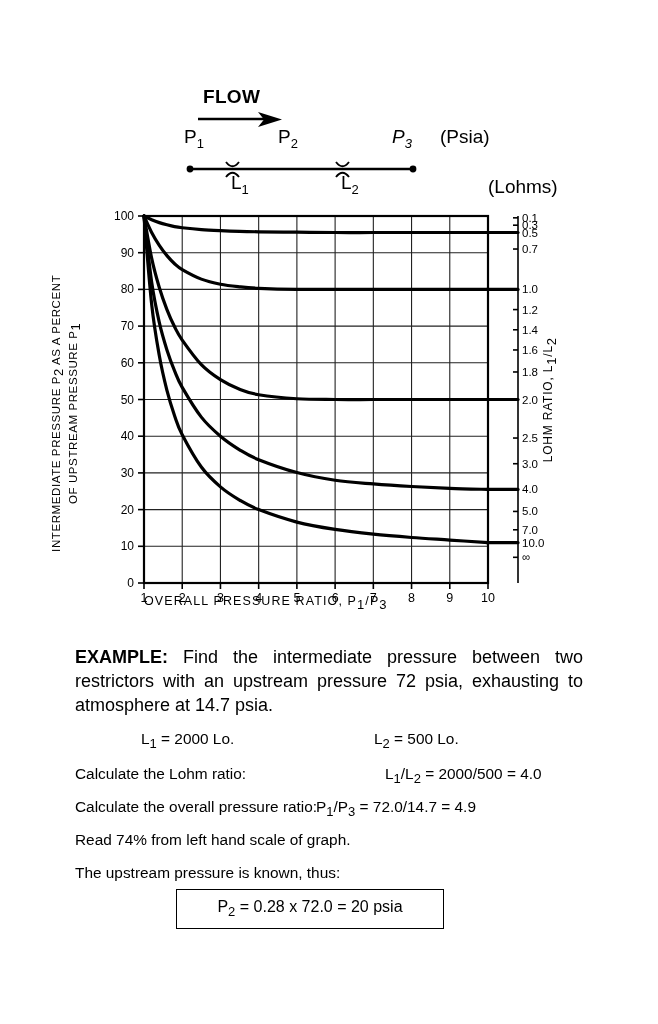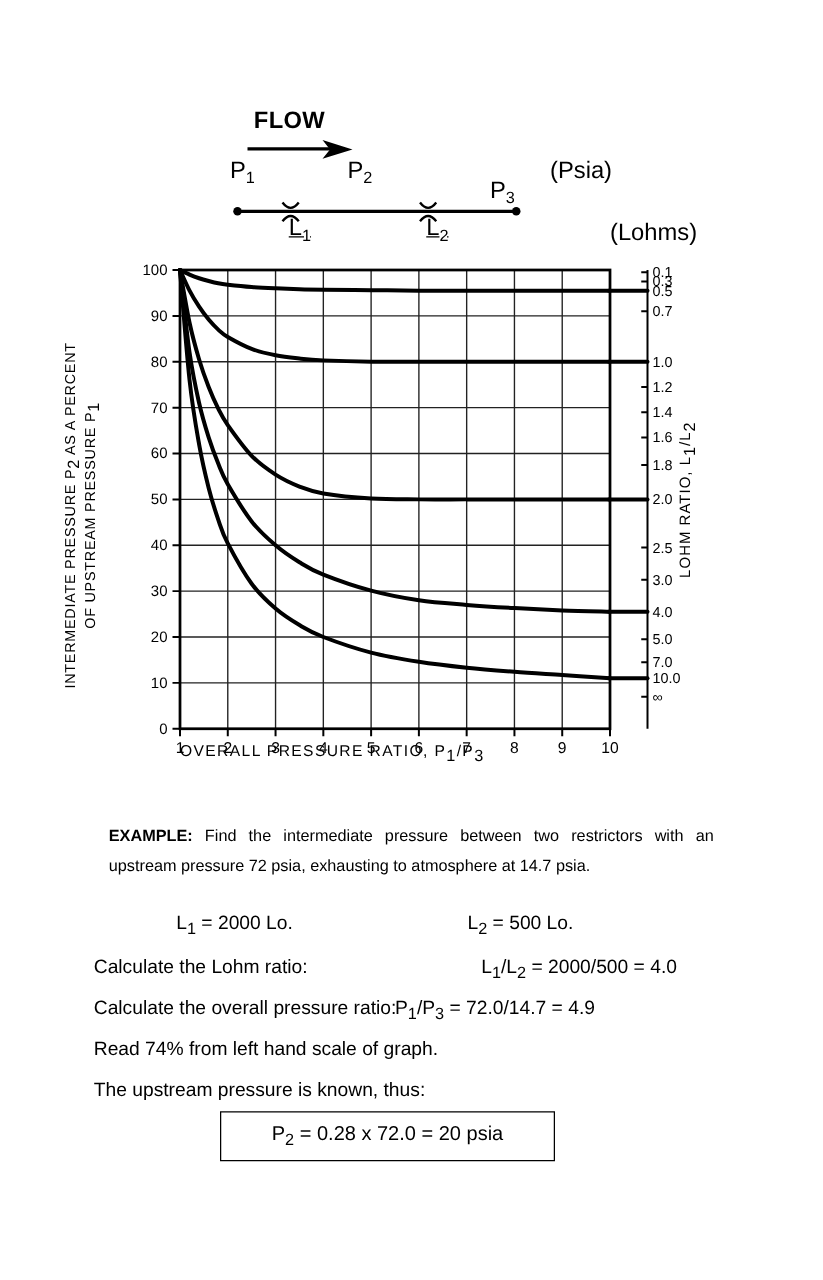--- a/index.html
+++ b/index.html
@@ -13,26 +13,26 @@
   
   .schematic{position:absolute;left:0;top:86px;width:548px;height:120px;}
   .flow-label{
     position:absolute;left:203px;top:0px;font-size:19px;font-weight:bold;
     letter-spacing:.3px;
   }
   .flow-arrow{position:absolute;left:196px;top:24px;}
   .p-label{position:absolute;font-size:19px;}
   .p1{left:184px;top:40px;}
   .p2{left:278px;top:40px;}
-  .p3{left:392px;top:56px;}
+  .p3{left:392px;top:40px;font-style:italic;}
   .psia{left:440px;top:40px;}
   .lohms{left:440px;top:90px;margin-left:48px;}
   .sub{font-size:13px;vertical-align:sub;}
   .pipe{position:absolute;left:185px;top:72px;}
-  .l-label{position:absolute;font-size:19px;text-decoration:underline;}
+  .l-label{position:absolute;font-size:19px;}
   .l1{left:231px;top:86px;}
   .l2{left:341px;top:86px;}
 
   
   .chart-wrap{position:absolute;left:0;top:206px;width:658px;height:420px;}
   .ylabel-left{
     position:absolute;left:-84px;top:190px;width:300px;
     transform:rotate(-90deg);transform-origin:center center;
     font-size:11.5px;letter-spacing:.6px;text-align:center;
     line-height:14px;white-space:nowrap;
@@ -47,22 +47,22 @@
     font-size:12.5px;letter-spacing:1.1px;
   }
   svg.plot{position:absolute;left:0;top:0;}
   .tl{font-family:"Liberation Sans",sans-serif;font-size:12px;fill:#000;}
   .tl-r{font-family:"Liberation Sans",sans-serif;font-size:11.5px;fill:#000;}
   .tl-x{font-family:"Liberation Sans",sans-serif;font-size:12.5px;fill:#000;}
 
   
   .prose{position:absolute;left:75px;top:645px;width:508px;}
   .para{
-    font-size:13px;line-height:24px;text-align:justify;
-    text-justify:inter-word;margin:12px;
+    font-size:18px;line-height:24px;text-align:justify;
+    text-justify:inter-word;margin:0;
   }
   .para b{font-weight:bold;}
   .lohm-row{
     position:absolute;left:75px;top:730px;width:508px;font-size:15.4px;
   }
   .lohm-row .c1{position:absolute;left:66px;top:0;}
   .lohm-row .c2{position:absolute;left:299px;top:0;}
   .line{position:absolute;left:75px;width:520px;font-size:15.4px;}
   .ln1{top:765px;}
   .ln2{top:798px;}

